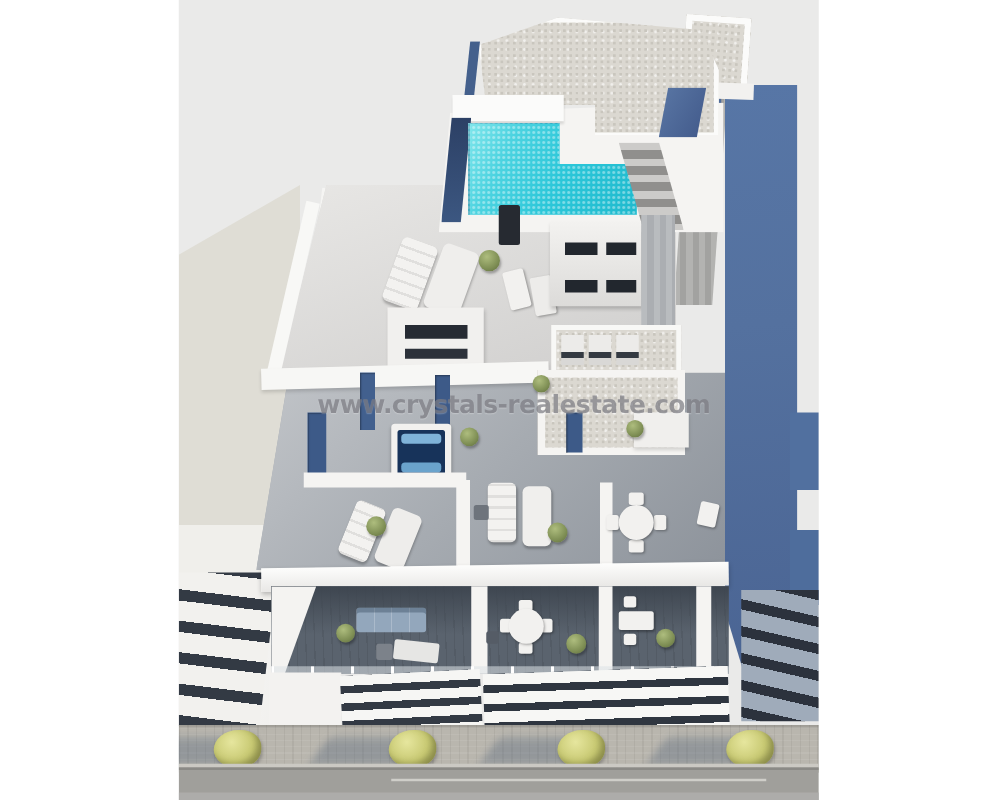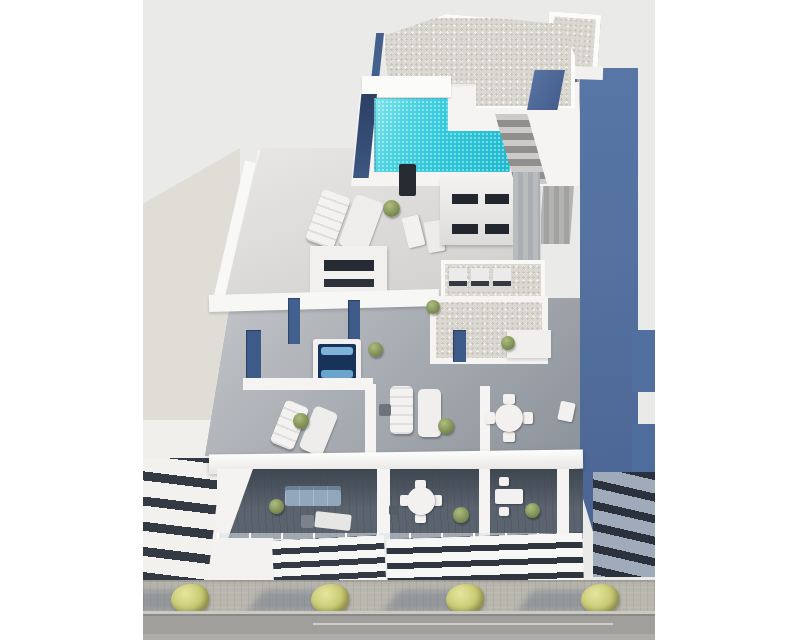--- a/index.html
+++ b/index.html
@@ -177,14 +177,15 @@
     <div class="abs tree" style="left:28px;top:584px;width:38px;height:30px;"></div>
     <div class="abs tree" style="left:168px;top:584px;width:38px;height:30px;"></div>
     <div class="abs tree" style="left:303px;top:584px;width:38px;height:30px;"></div>
     <div class="abs tree" style="left:438px;top:584px;width:38px;height:30px;"></div>
     <div class="abs" style="left:0;top:611px;width:512px;height:3px;background:#cbc9c3;"></div>
     <div class="abs" style="left:0;top:614px;width:512px;height:26px;background:var(--road);border-top:2px solid #8b8a86;">
       <div class="abs" style="left:170px;top:7px;width:300px;height:2px;background:var(--lane-line);opacity:.85;"></div>
       <div class="abs" style="left:0;top:18px;width:512px;height:8px;background:#adacaa;"></div>
     </div>
 
+    <div class="watermark" style="left:268px;top:311px;">www.crystals-realestate.com</div>
   </div>
 </div>
 
 </body></html>

